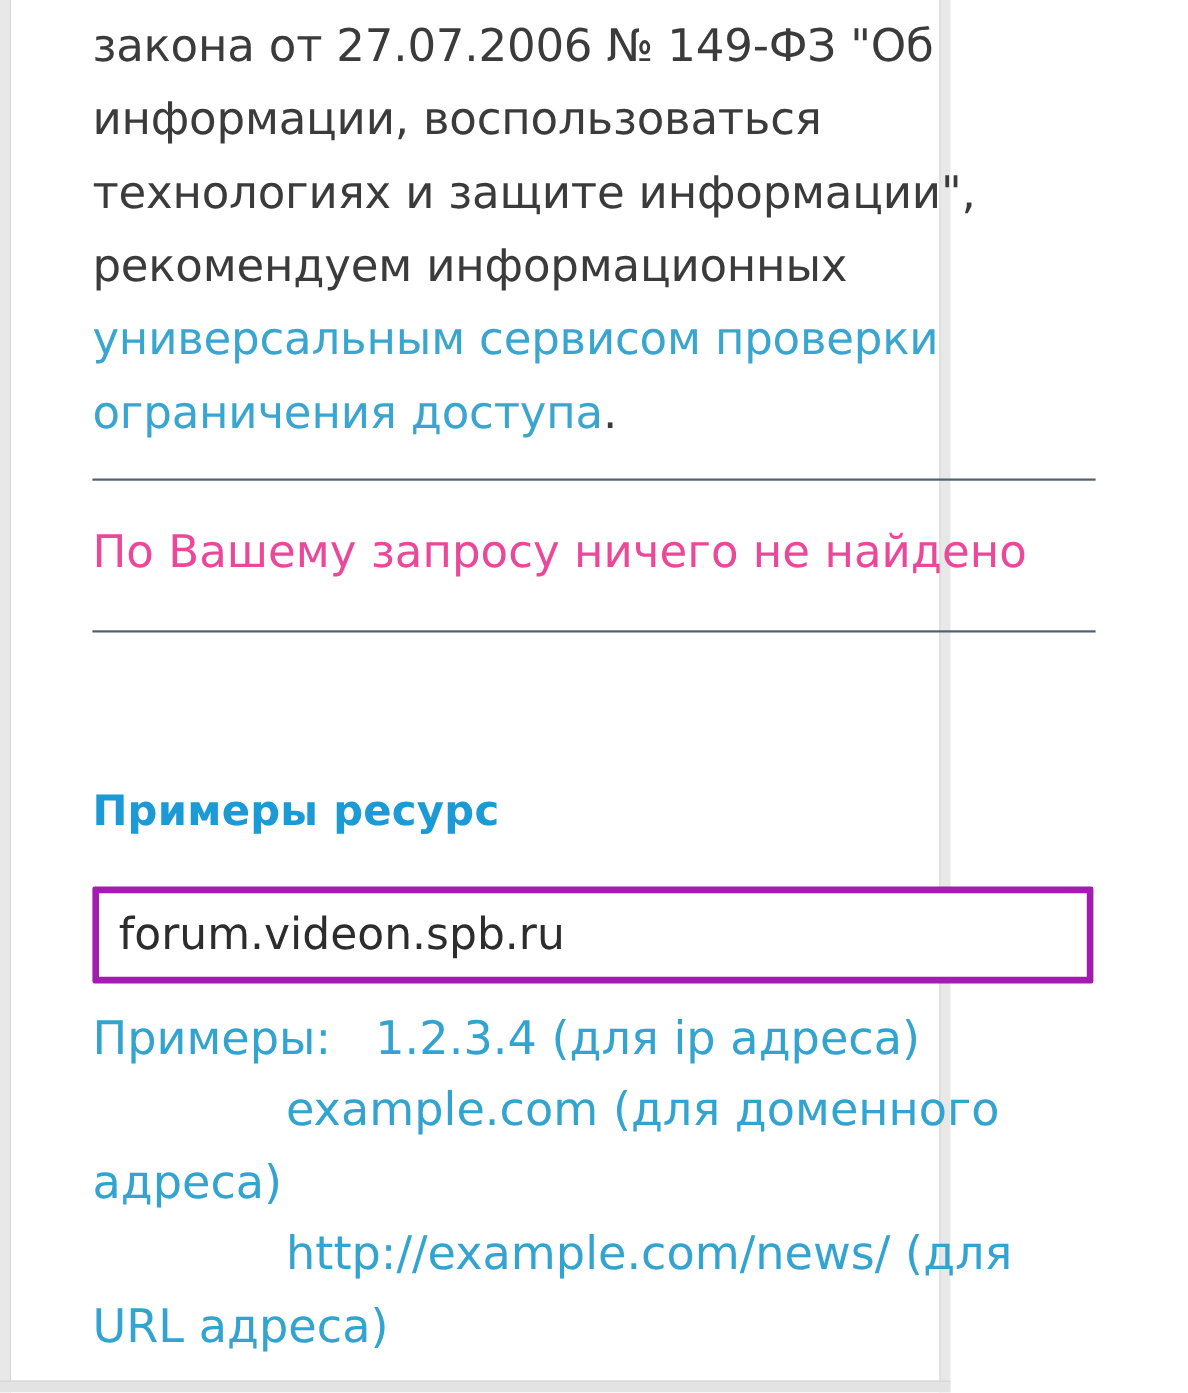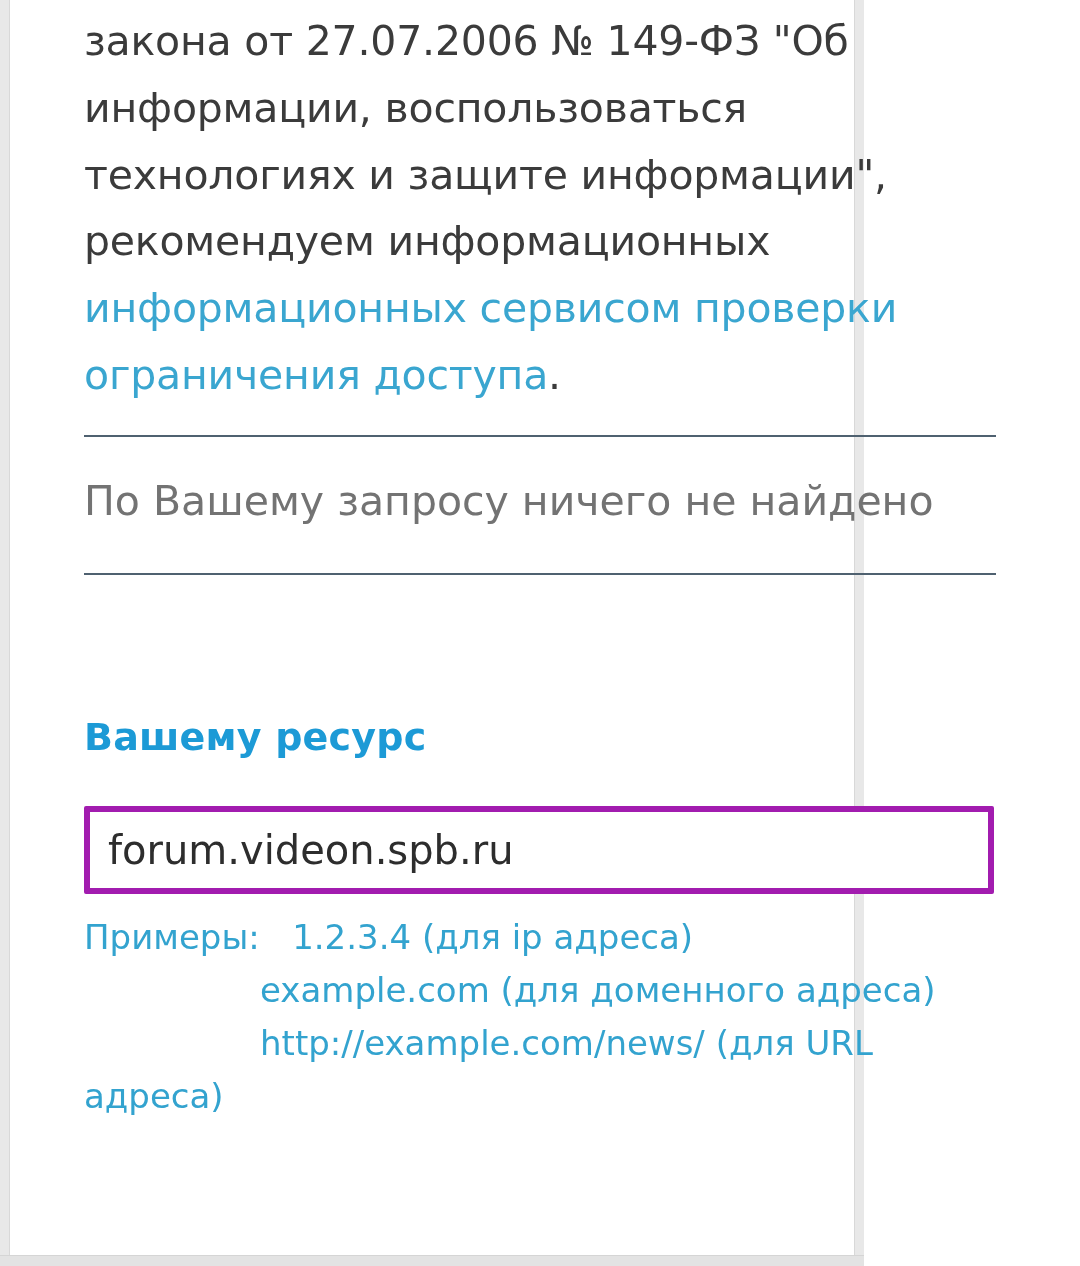--- a/index.html
+++ b/index.html
@@ -64,21 +64,21 @@
     text-decoration: none;
   }
   .rule {
     height: 0;
     border-top: 2px solid #4f6170;
     margin: 26px 0 0 0;
   }
   .notfound {
     font-size: 41px;
     line-height: 1.6;
-    color: #737373;
+    color: #ec4899;
     margin: 32px 0 38px 0;
   }
   .section-title {
     font-size: 38px;
     font-weight: bold;
     color: #1c9ad6;
     margin: 140px 0 0 0;
     letter-spacing: 0.2px;
   }
   .resource-input {
@@ -91,21 +91,21 @@
     font-family: "DejaVu Sans", "Liberation Sans", sans-serif;
     font-size: 40px;
     color: #2d2d2d;
     background: #ffffff;
     border: 6px solid #a21caf;
     border-radius: 2px;
     outline: none;
   }
   .examples {
     margin-top: 17px;
-    font-size: 34px;
+    font-size: 42px;
     line-height: 1.56;
     color: #33a3cf;
   }
   .examples .lbl {
     color: #33a3cf;
   }
   .examples .indent {
     display: inline-block;
     width: 176px;
   }
@@ -121,30 +121,30 @@
   <div class="edge-right"></div>
   <div class="edge-bottom"></div>
 
   <div class="content">
 
     <p class="notice">
       <span>закона от 27.07.2006 № 149-ФЗ "Об</span><br>
       <span>информации, воспользоваться</span><br>
       <span>технологиях и защите информации",</span><br>
       <span>рекомендуем информационных</span>
-      <a class="link" href="#">информационных сервисом проверки ограничения доступа</a><span>.</span>
+      <a class="link" href="#">универсальным сервисом проверки ограничения доступа</a><span>.</span>
     </p>
 
     <div class="rule"></div>
 
     <div class="notfound">По Вашему запросу ничего не найдено</div>
 
     <div class="rule"></div>
 
-    <h2 class="section-title">Вашему ресурс</h2>
+    <h2 class="section-title">Примеры ресурс</h2>
 
     <input class="resource-input" type="text" value="forum.videon.spb.ru" style="">
 
     <div class="examples">
       <div class="row">
         <span class="lbl">Примеры:</span>&nbsp;&nbsp;
         <span>1.2.3.4 (для ip адреса)</span>
       </div>
       <div class="row">
         <span class="indent"></span><span>example.com (для доменного адреса)</span>

